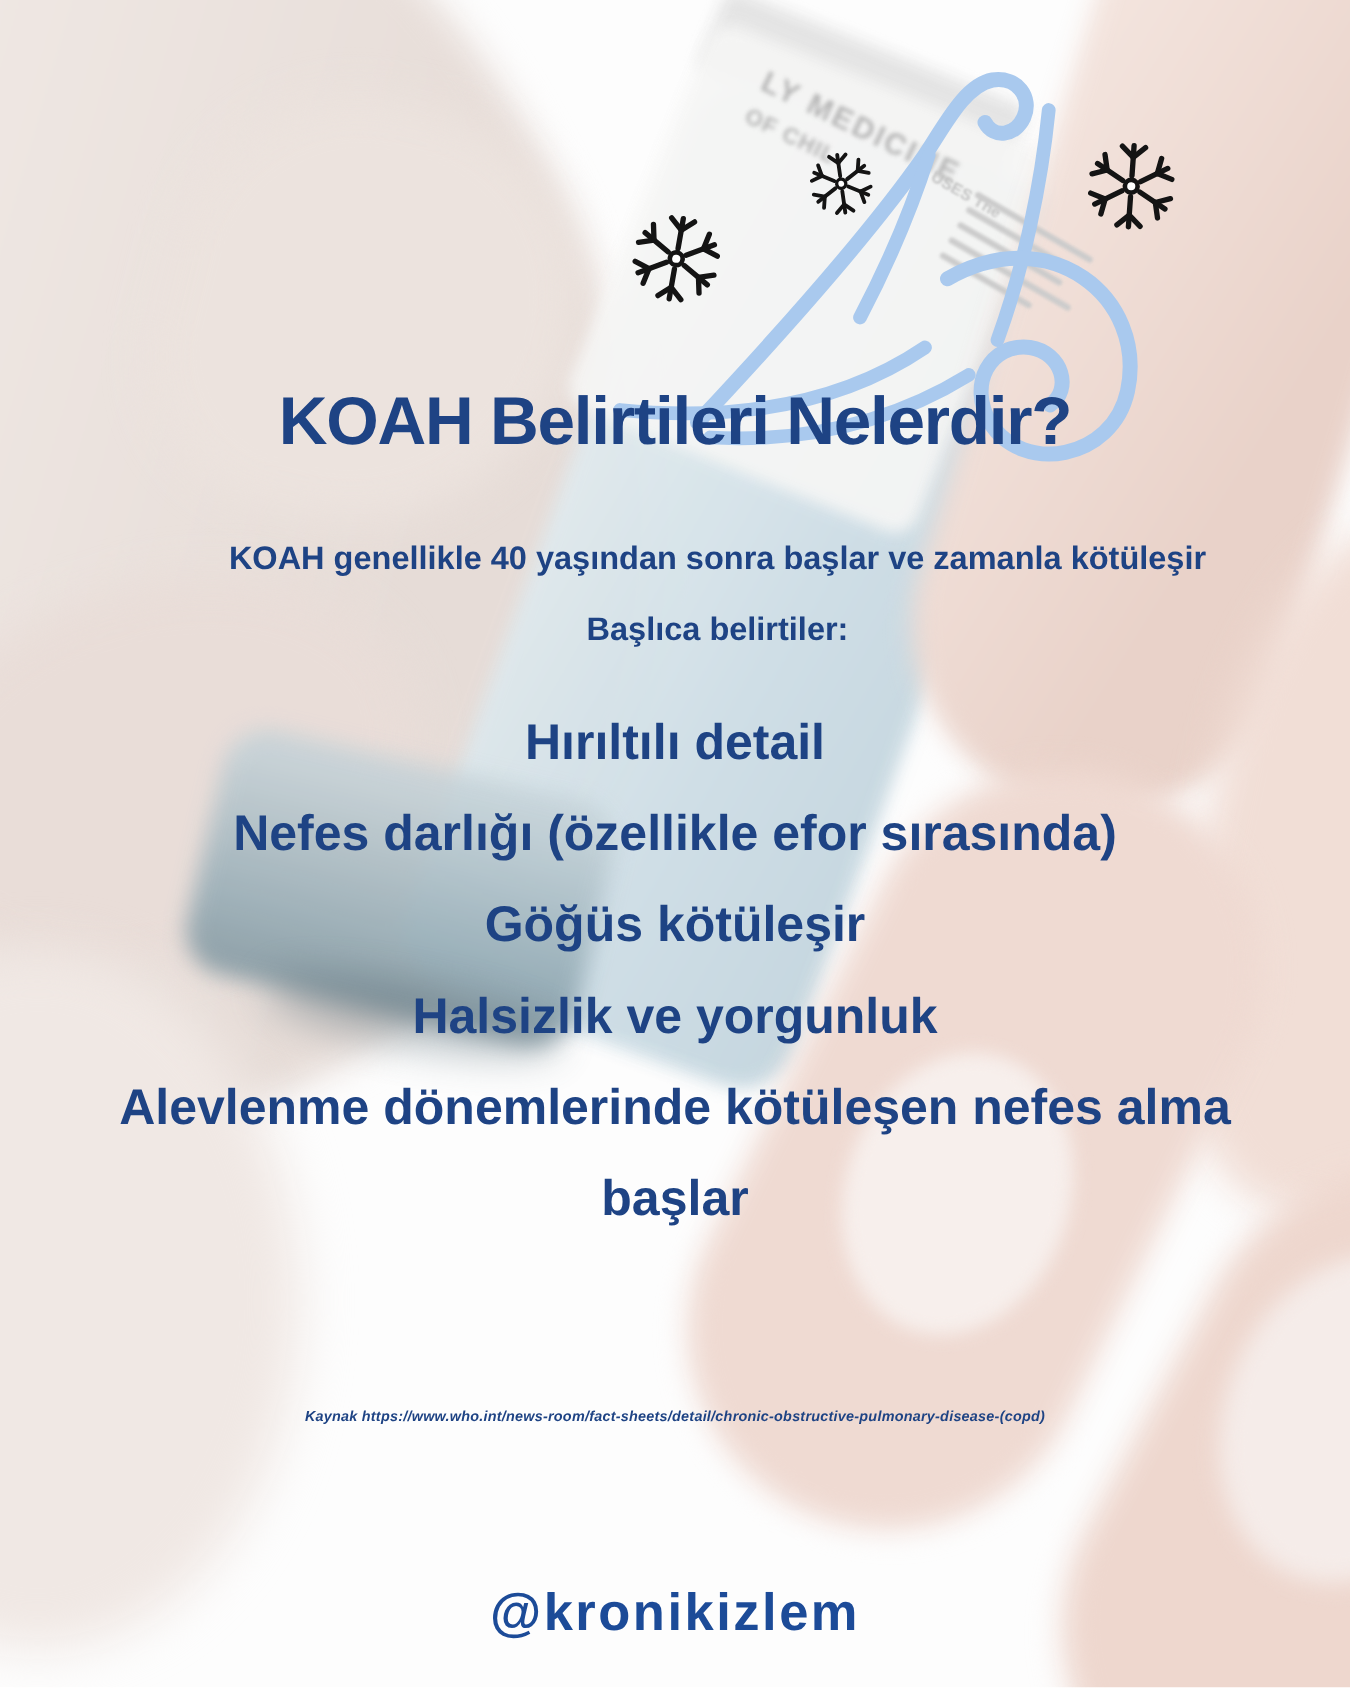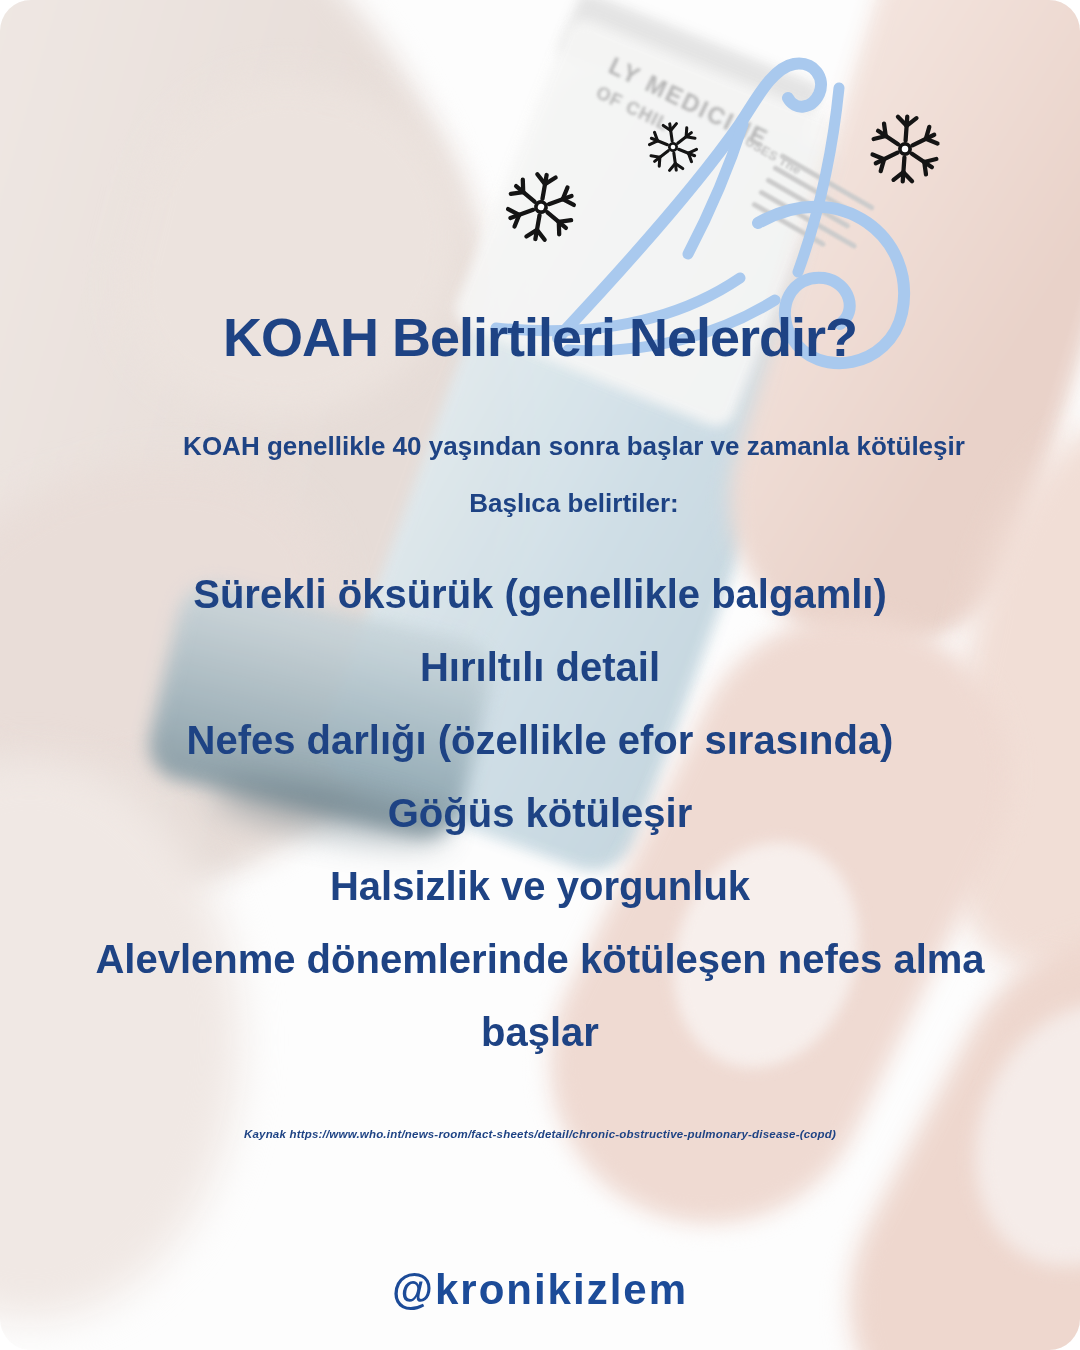--- a/index.html
+++ b/index.html
@@ -1,20 +1,20 @@
 <!DOCTYPE html>
 <html><head>
 <meta charset="utf-8">
 <style>
   * { margin:0; padding:0; box-sizing:border-box; }
   html,body { background:#ffffff; }
   body { font-family:"Liberation Sans", sans-serif; }
   .poster {
     position:relative; width:1080px; height:1350px;
-    background:#fdfdfd; overflow:hidden;border-radius:31px;
+    background:#fdfdfd; overflow:hidden;
   }
   .abs { position:absolute; }
 
   
   .bg { position:absolute; inset:0; z-index:0; }
   .bg div { position:absolute; }
   .bg-face { left:-270px; top:-160px; width:780px; height:1060px;
     background:linear-gradient(115deg,#f1eae6 20%,#e6dcd7 70%);
     border-radius:46% 54% 62% 38% / 42% 56% 44% 58%;
     transform:rotate(-9deg); filter:blur(14px); }
@@ -169,21 +169,20 @@
     </svg>
 
   <h1 class="abs txt title">KOAH Belirtileri Nelerdir?</h1>
 
   <div class="abs txt intro">
     <div>KOAH genellikle 40 yaşından sonra başlar ve zamanla kötüleşir</div>
     <div>Başlıca belirtiler:</div>
   </div>
 
   <div class="abs txt symptoms">
-    <div class="symptom-item">Sürekli öksürük (genellikle balgamlı)</div>
     <div class="symptom-item">Hırıltılı detail</div>
     <div class="symptom-item">Nefes darlığı (özellikle efor sırasında)</div>
     <div class="symptom-item">Göğüs kötüleşir</div>
     <div class="symptom-item">Halsizlik ve yorgunluk</div>
     <div class="symptom-item">Alevlenme dönemlerinde kötüleşen nefes alma başlar</div>
   </div>
 
   <div class="abs txt source">Kaynak https://www.who.int/news-room/fact-sheets/detail/chronic-obstructive-pulmonary-disease-(copd)</div>
 
   <div class="abs txt footer">@kronikizlem</div>

